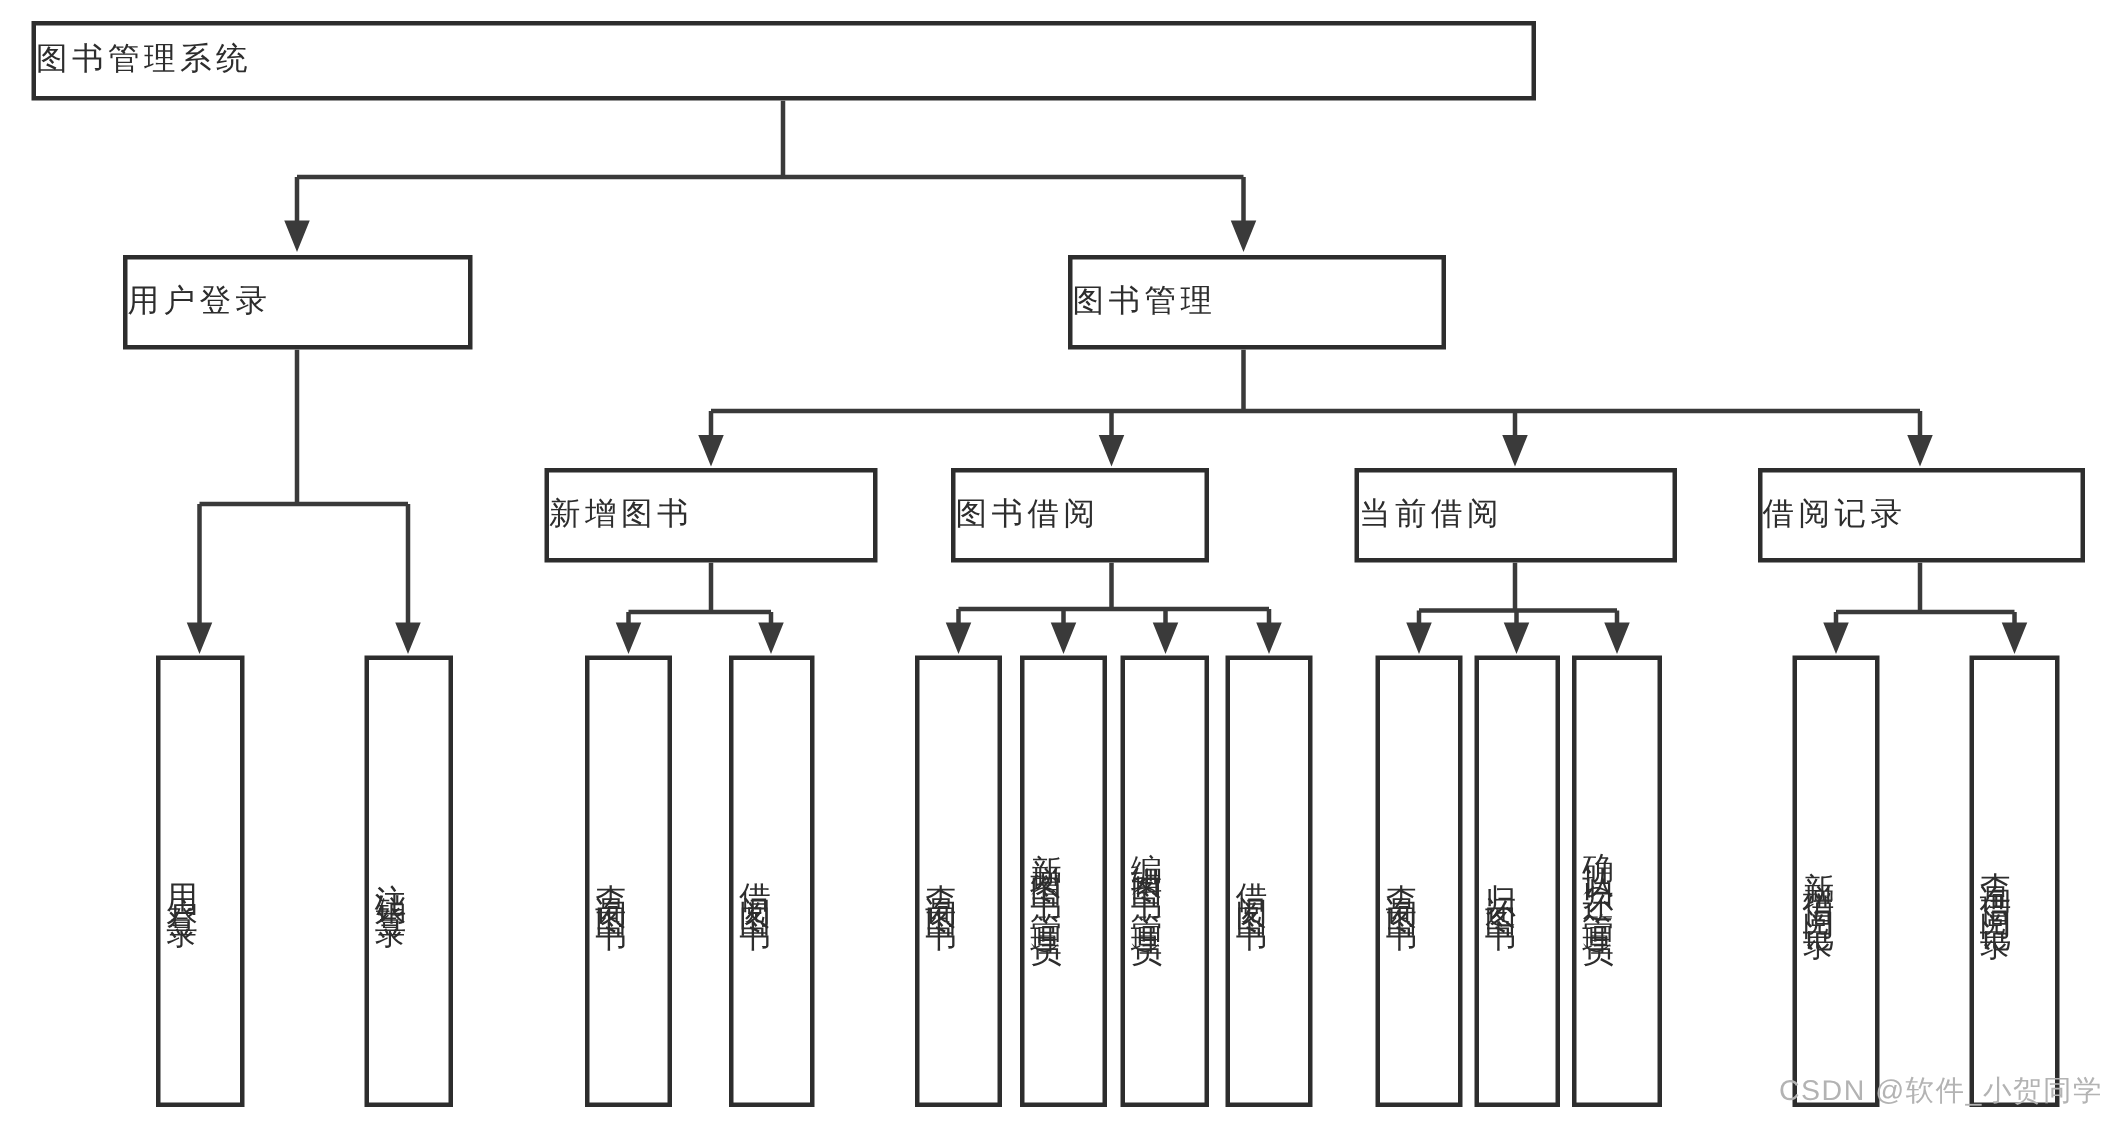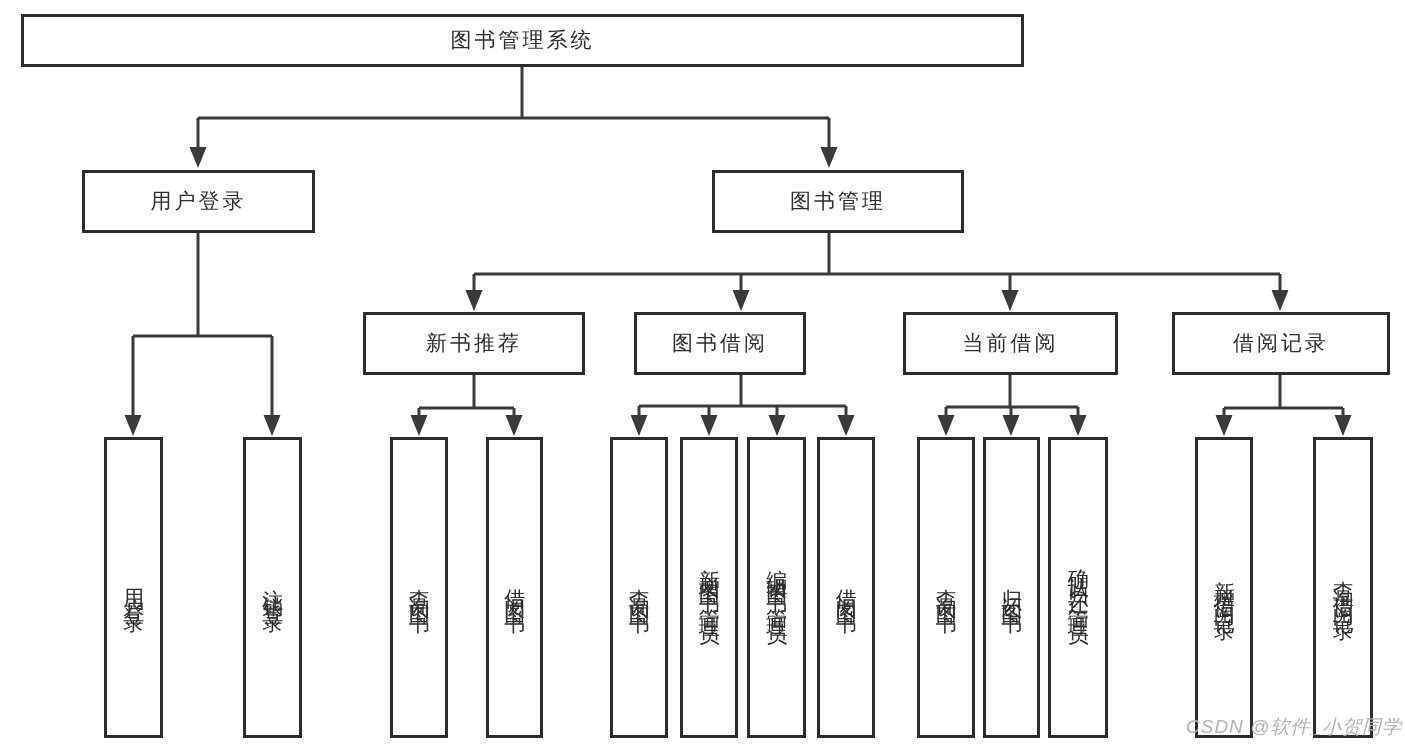--- a/index.html
+++ b/index.html
@@ -3,31 +3,31 @@
 <meta charset="utf-8">
 <style>
   html,body{margin:0;padding:0;background:#ffffff;}
   #canvas{
     position:relative;width:1405px;height:747px;background:#ffffff;overflow:hidden;
     font-family:"Liberation Sans", sans-serif;color:#2d2d2d;
   }
   .wires{position:absolute;left:0;top:0;z-index:1;}
   .node{
     position:absolute;z-index:2;box-sizing:border-box;background:#ffffff;
-    border:3px solid #2d2d2d;display:flex;align-items:center;justify-content:center;
+    border:3px solid #2d2d2d;display:flex;align-items:center;justify-content:flex-start;
   }
   .node .t{
     font-size:21px;line-height:1.25;letter-spacing:3px;color:#2d2d2d;white-space:nowrap;
   }
   .node.v .t{
     writing-mode:vertical-rl;letter-spacing:8px;white-space:normal;
   }
   .watermark{
     position:absolute;z-index:3;left:1186px;top:714px;font-size:19px;
-    color:#b3b3b3;letter-spacing:1px;white-space:nowrap;font-style:italic;
+    color:#b3b3b3;letter-spacing:1px;white-space:nowrap;
   }
 </style>
 </head>
 <body>
 
 <div id="canvas">
 
   <svg class="wires" width="1405" height="747" viewBox="0 0 1405 747" aria-hidden="true">
     <path fill="none" stroke="#3a3a3a" stroke-width="3" d="M522 67 L522 118  M198 118 L829 118  M198 118 L198 150  M829 118 L829 150
              M198 233 L198 336  M133 336 L272 336  M133 336 L133 418  M272 336 L272 418
@@ -56,21 +56,21 @@
   </div>
 
   <div class="node h" style="left:82px;top:170px;width:233px;height:63px">
     <span class="t">用户登录</span>
   </div>
   <div class="node h" style="left:712px;top:170px;width:252px;height:63px">
     <span class="t">图书管理</span>
   </div>
 
   <div class="node h" style="left:363px;top:312px;width:222px;height:63px">
-    <span class="t">新书推荐</span>
+    <span class="t">新增图书</span>
   </div>
   <div class="node h" style="left:634px;top:312px;width:172px;height:63px">
     <span class="t">图书借阅</span>
   </div>
   <div class="node h" style="left:903px;top:312px;width:215px;height:63px">
     <span class="t">当前借阅</span>
   </div>
   <div class="node h" style="left:1172px;top:312px;width:218px;height:63px">
     <span class="t">借阅记录</span>
   </div>

